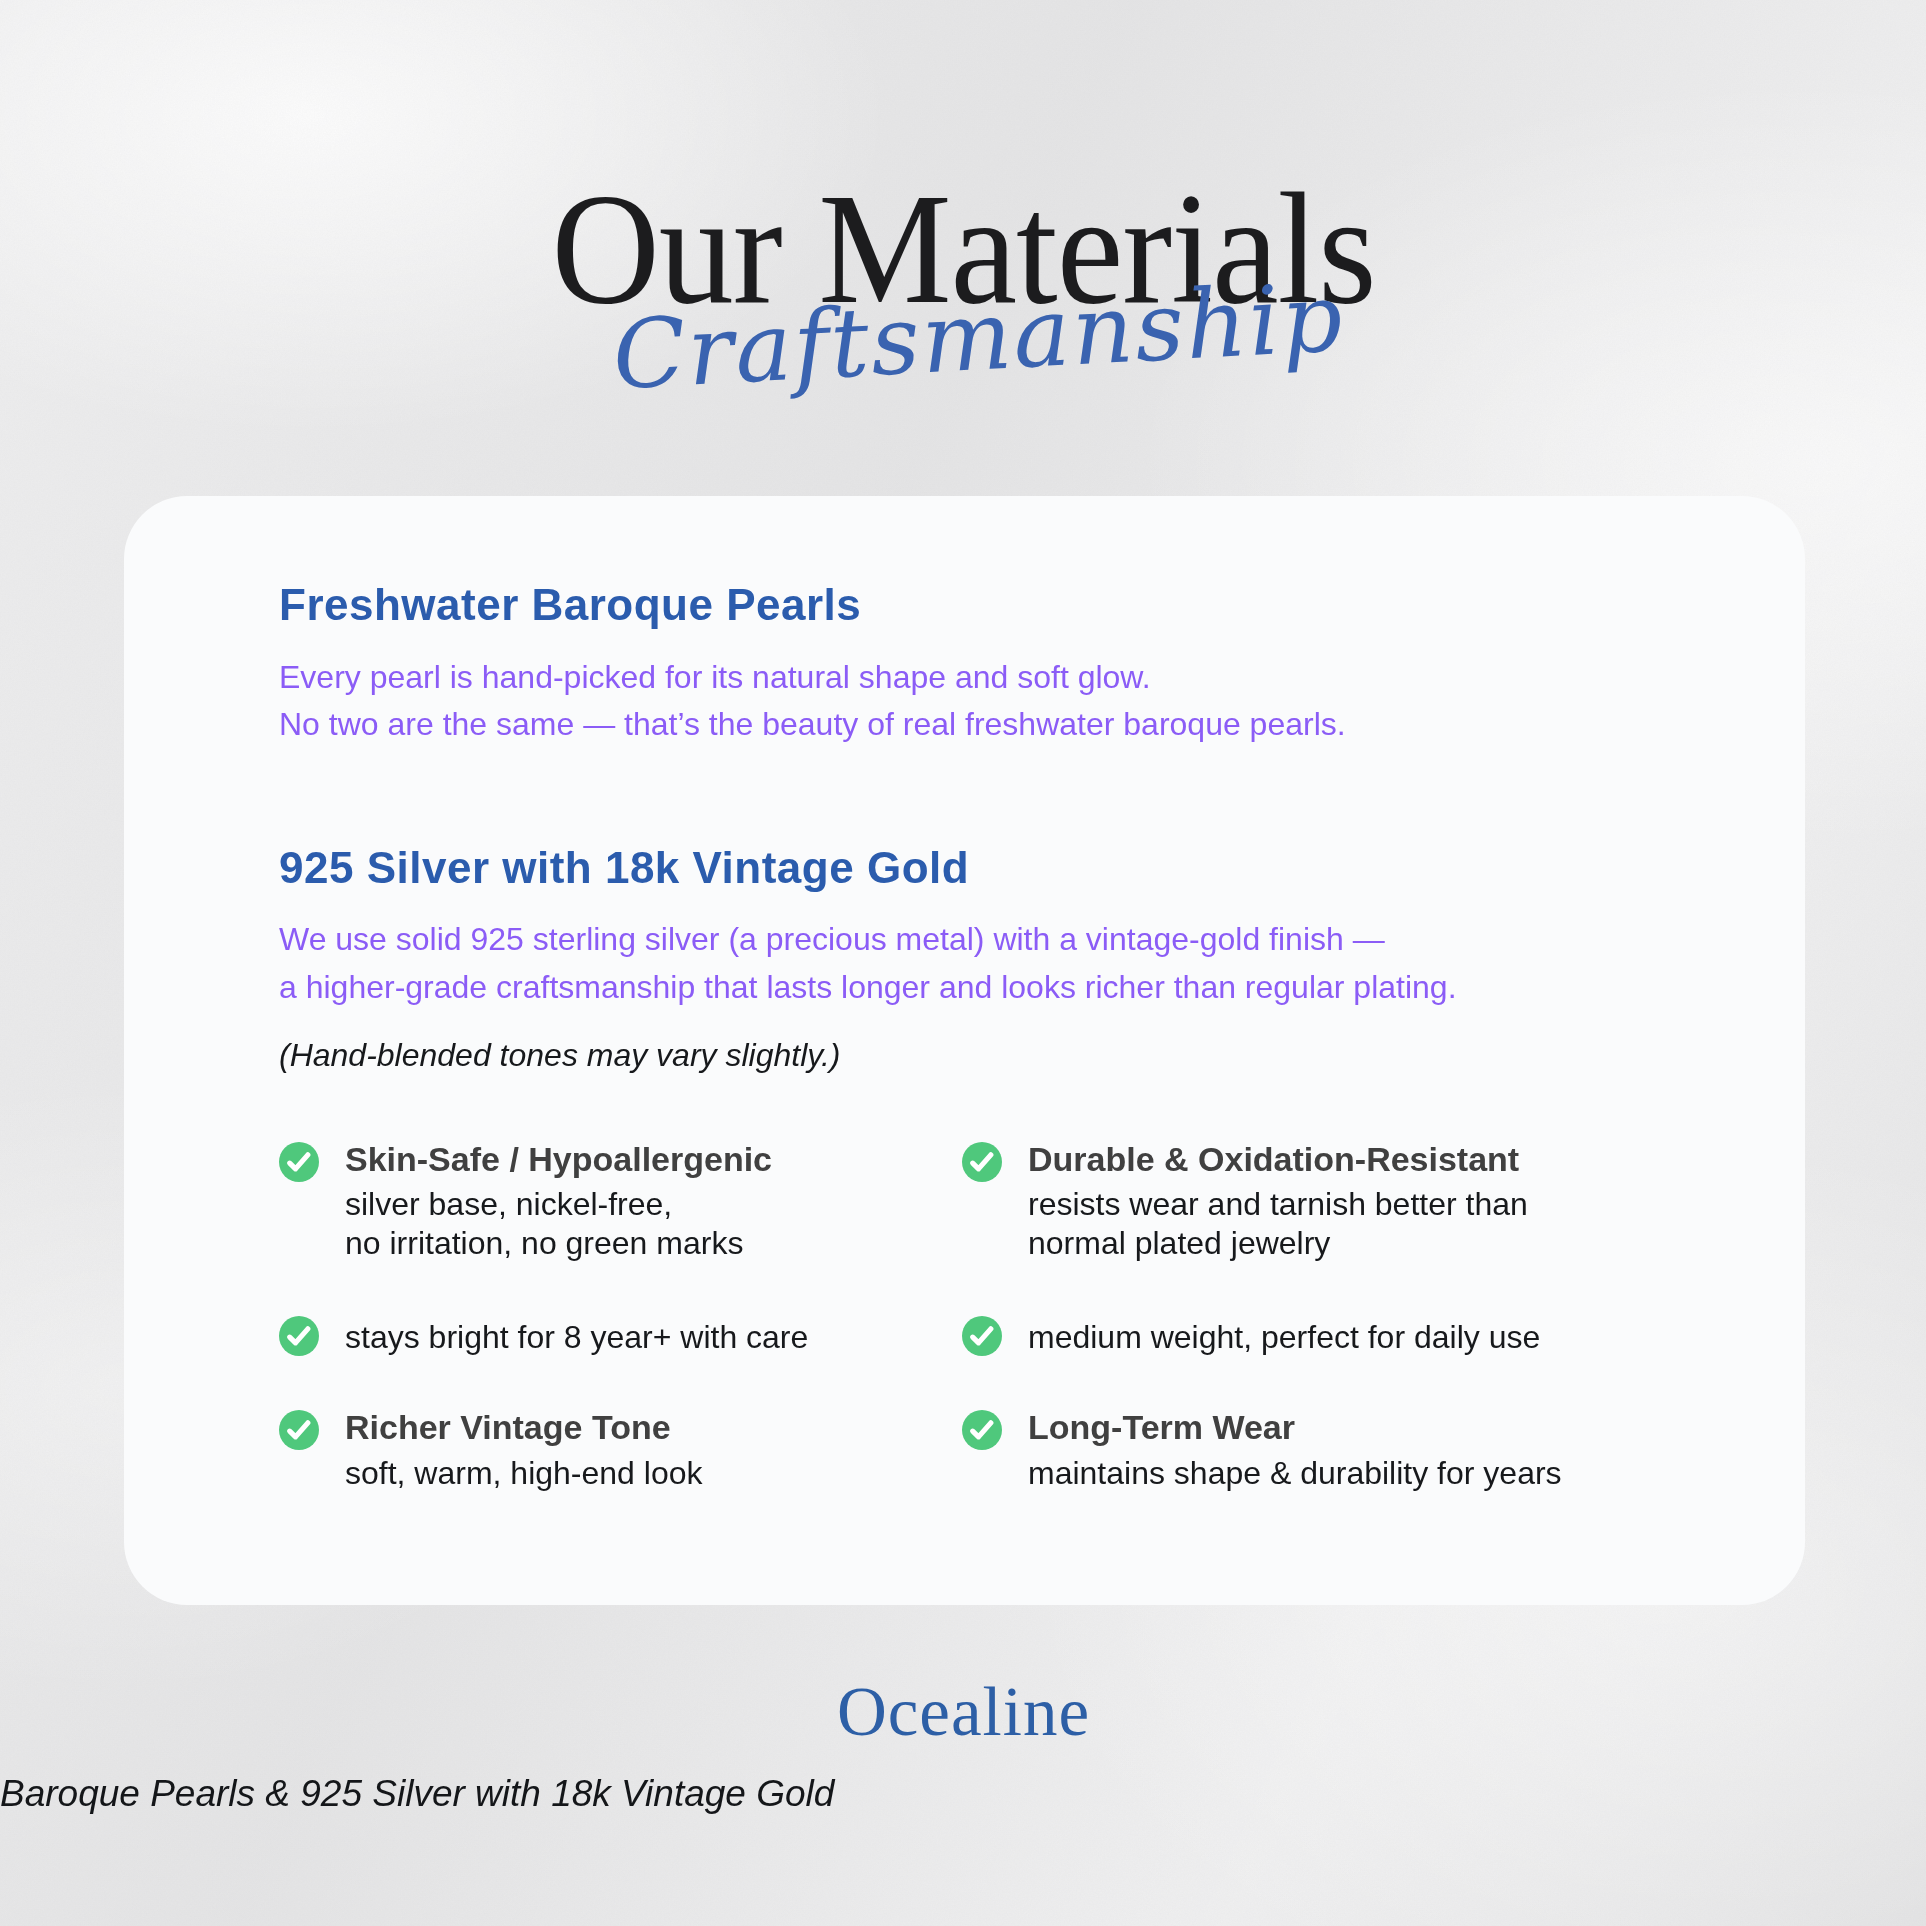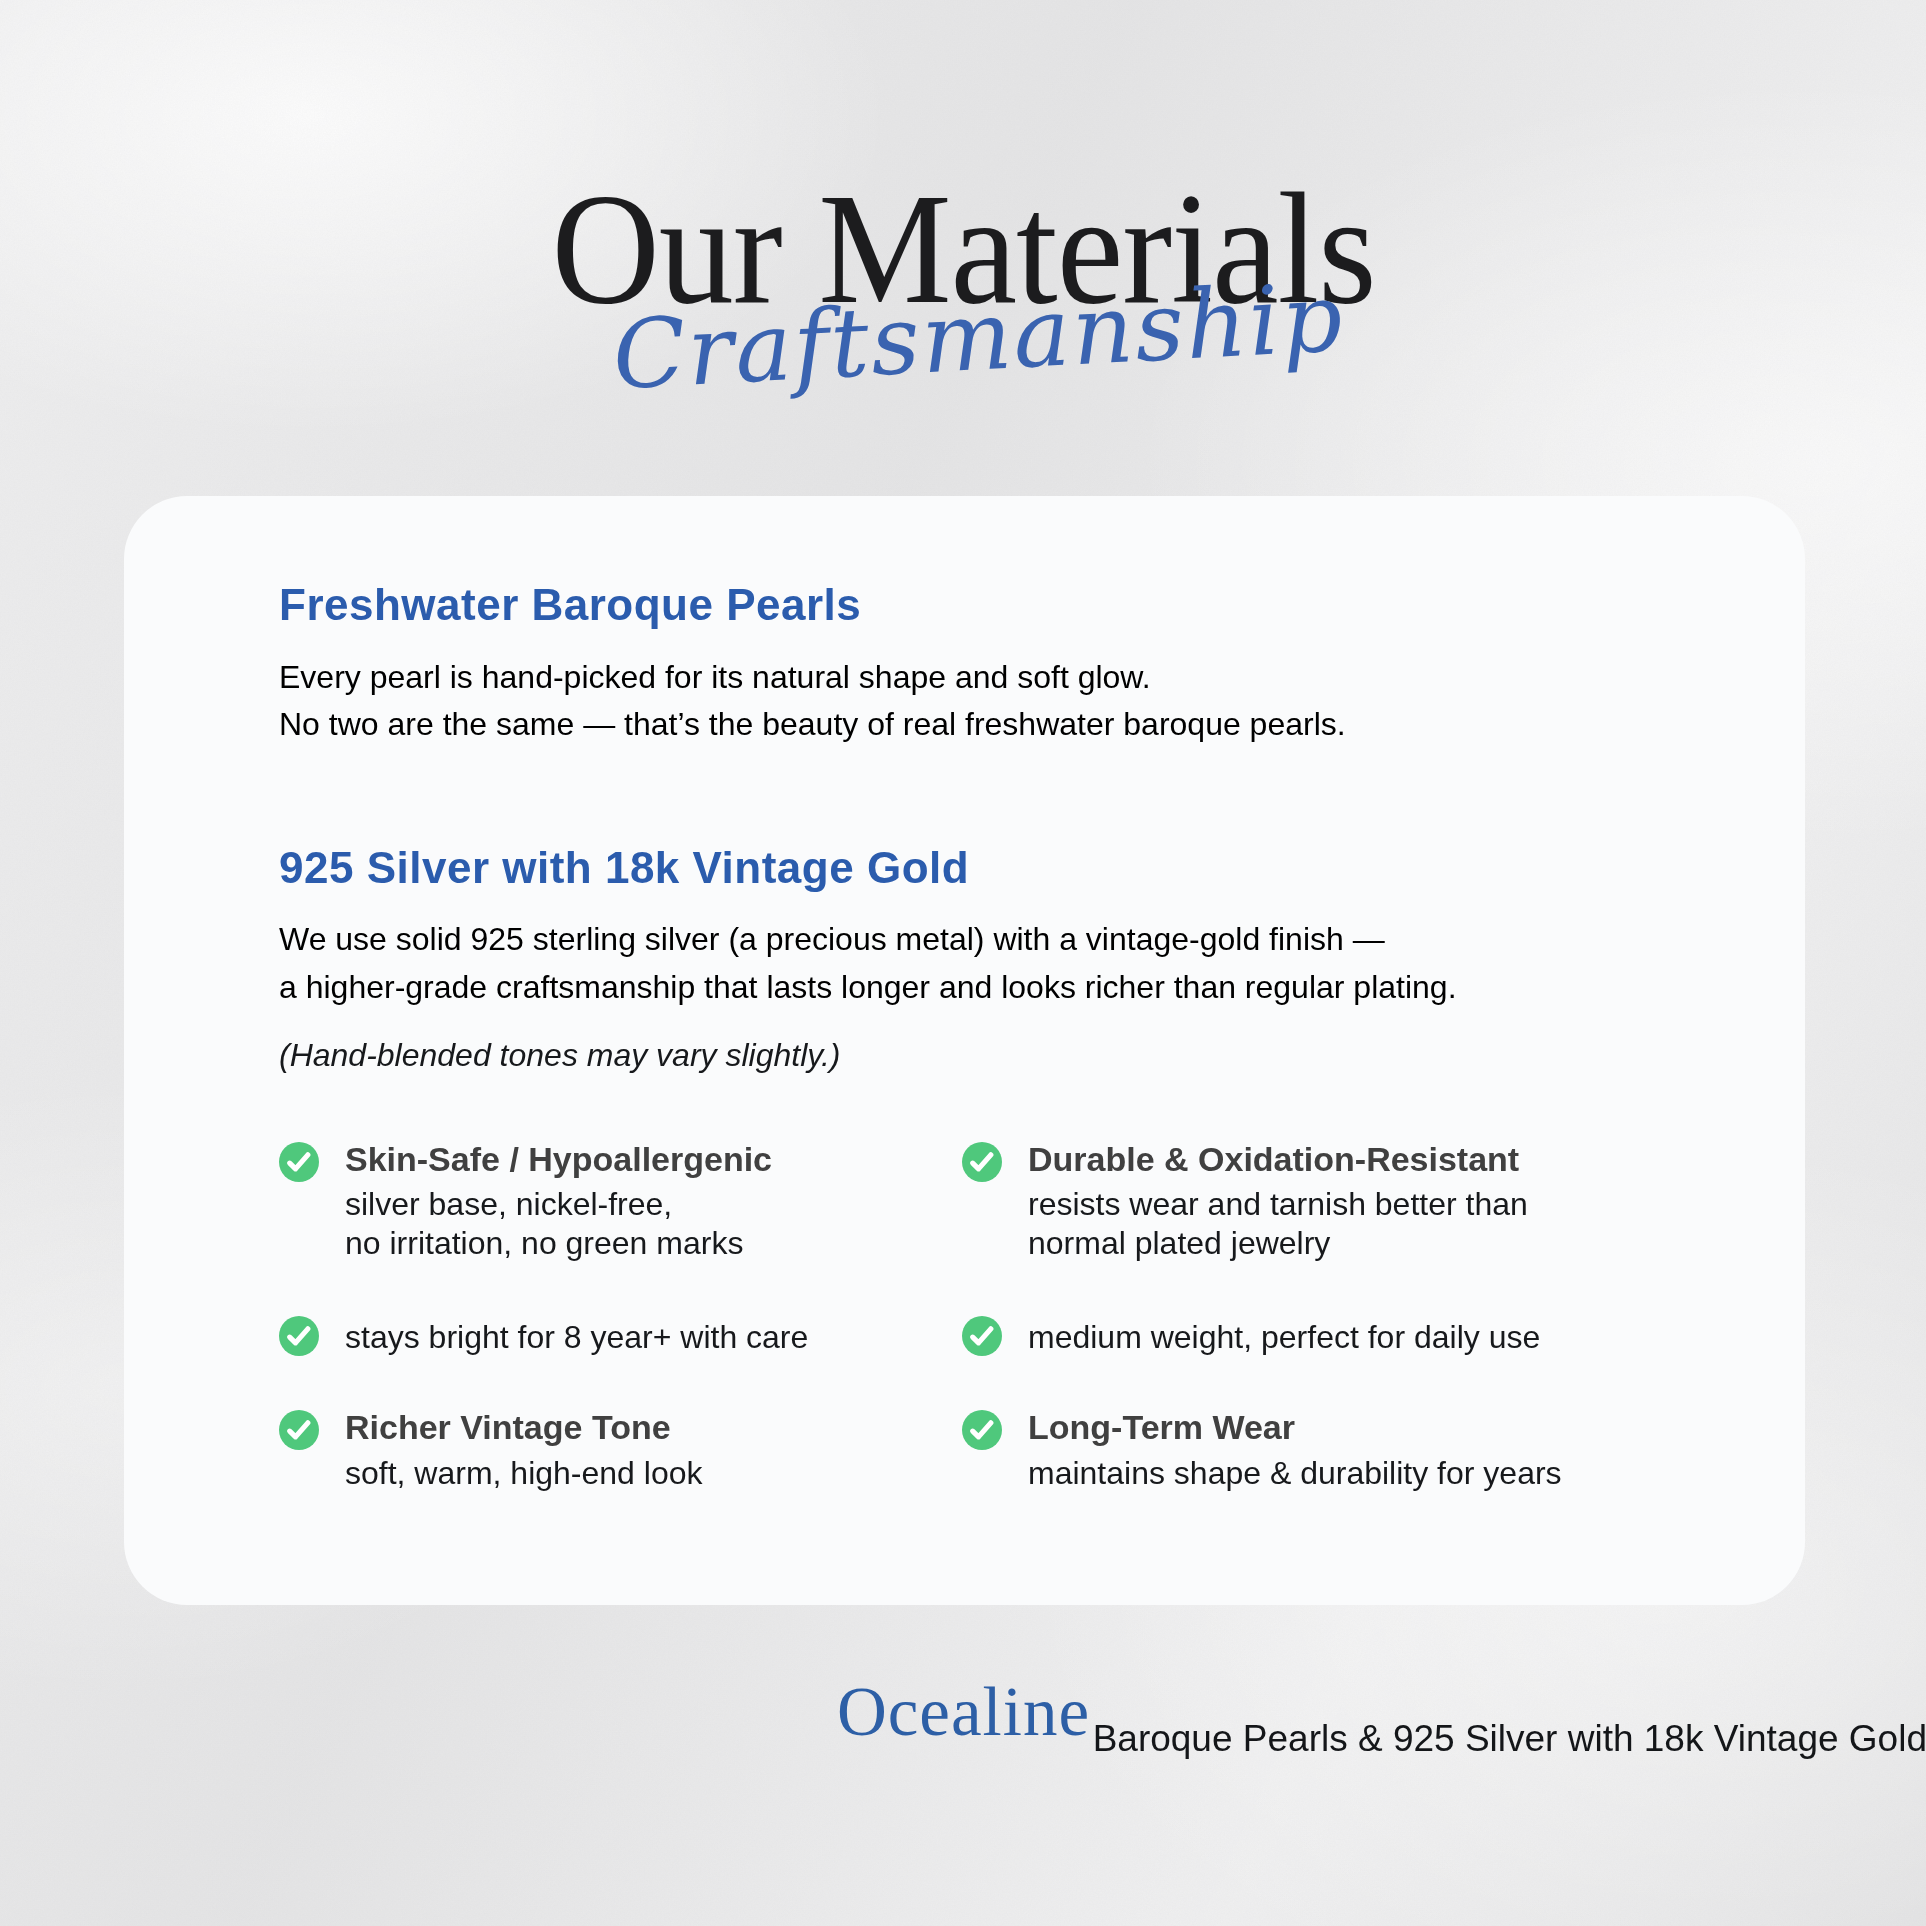--- a/index.html
+++ b/index.html
@@ -35,40 +35,40 @@
 
   .card{
     position:absolute;left:124px;top:496px;width:1681px;height:1109px;
     background:#fafbfc;border-radius:63px;box-sizing:border-box;
     padding:83px 119px 0 155px;
   }
   .sec-heading{
     margin:0;font-size:44px;line-height:1.2;font-weight:bold;color:#2b5cad;
     letter-spacing:0.5px;
   }
-  .body-line{margin:0;font-size:32px;line-height:1.48;color:#000000;}
+  .body-line{margin:0;font-size:32px;line-height:1.48;color:#8b5cf6;}
   .body-block{margin-top:22px;}
   .sec-gap{margin-top:93px;}
   .note{font-style:italic;margin-top:22px;font-size:32px;line-height:1.4;color:#17191c;}
 
   .features{margin-top:61px;display:grid;grid-template-columns:683px 1fr;column-gap:0;}
   .feature{display:flex;gap:26px;margin-bottom:50px;align-items:flex-start;}
   .check{width:40px;height:40px;flex:0 0 40px;margin-top:3px;display:block;}
   .check svg{display:block;width:100%;height:100%;}
   .ftitle{font-weight:bold;font-size:34px;line-height:1.22;color:#404040;}
   .fdesc{font-size:32px;line-height:1.22;color:#17191c;white-space:pre-line;margin-top:5px;}
 
   .brand{
     position:absolute;top:1675px;left:0;width:100%;text-align:center;
     font-family:"Liberation Serif","DejaVu Serif",serif;font-size:69px;line-height:1.1;
     color:#2d5fa6;letter-spacing:1px;
   }
   .tagline{
-    position:absolute;top:1715px;left:0;width:100%;text-align:right;
-    font-size:37px;line-height:1.3;color:#141619;font-weight:500;
+    position:absolute;top:1770px;left:0;width:100%;text-align:left;
+    font-style:italic;font-size:37px;line-height:1.3;color:#141619;font-weight:500;
   }
 </style>
 </head>
 <body>
 
 <div class="canvas">
 
   <div class="bg-sheen"></div>
   <svg class="noise" xmlns="http://www.w3.org/2000/svg" width="1927" height="1927" viewBox="0 0 1946 1946">
     <filter id="grain">

